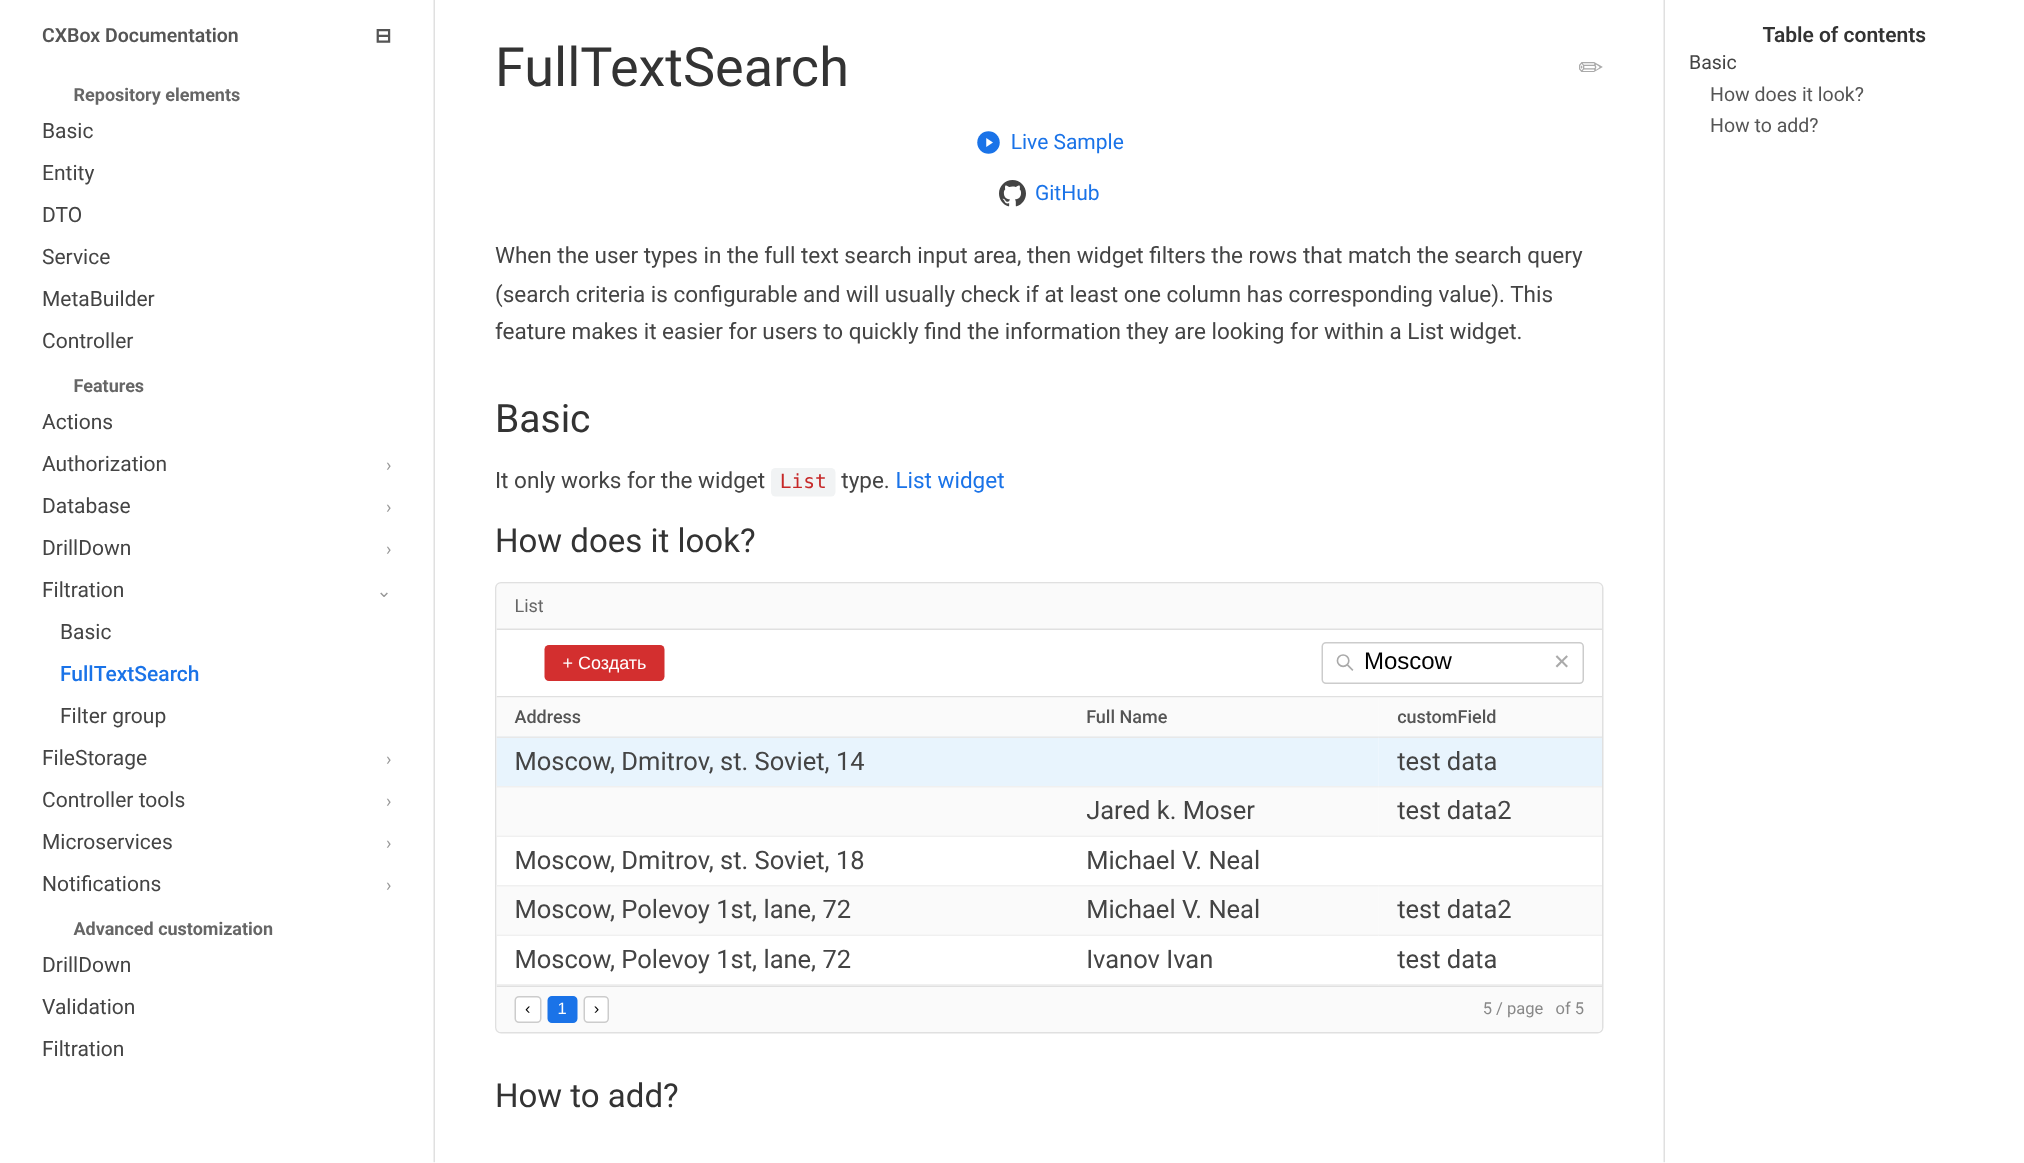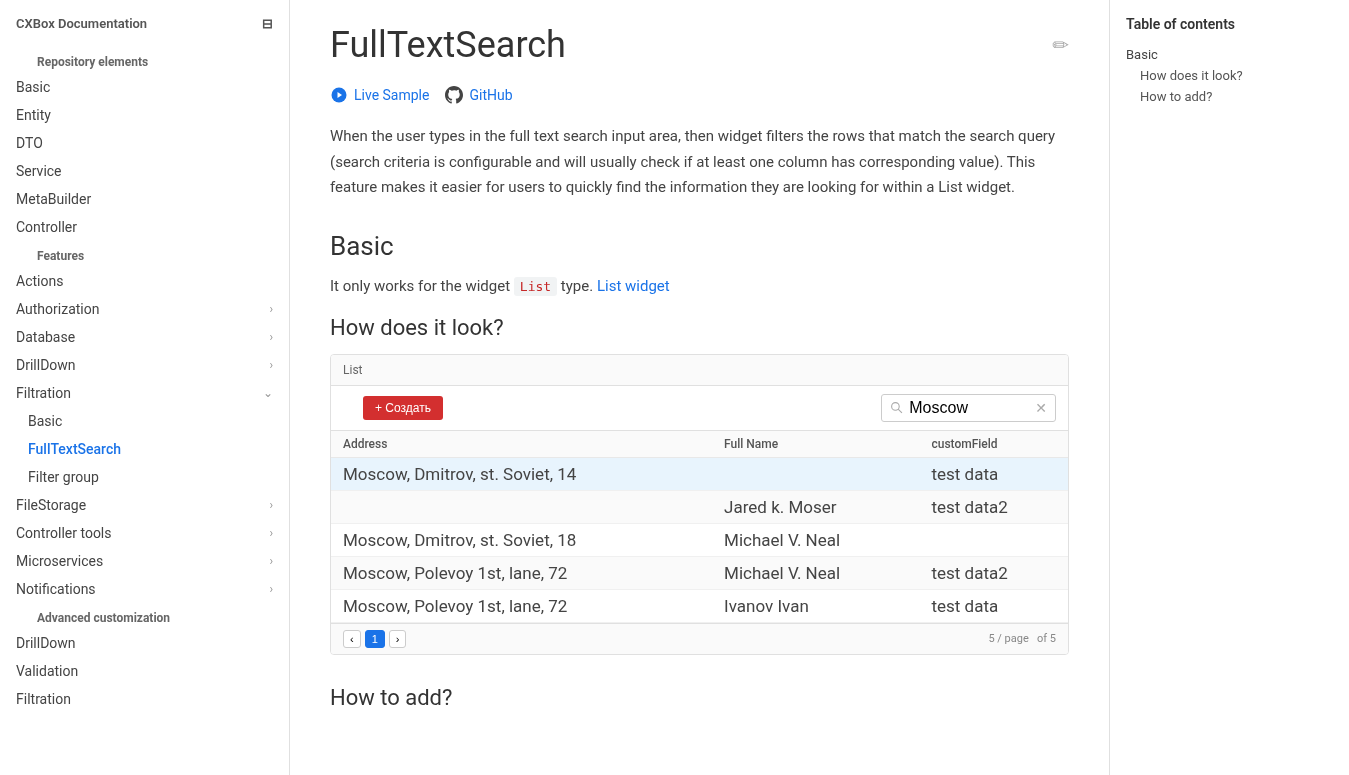--- a/index.html
+++ b/index.html
@@ -4,21 +4,21 @@
   <style>
     * { box-sizing: border-box; margin: 0; padding: 0; }
     body { font-family: 'Roboto', Arial, sans-serif; font-size: 14px; color: #333; display: flex; height: 100vh; overflow: hidden; background: #fff; }
 
     
     #sidebar {
       width: 290px;
       min-width: 290px;
       border-right: 1px solid #e0e0e0;
       overflow-y: auto;
-      padding: 16px 0;
+      padding: 16px 12px;
       background: #fff;
     }
     .sidebar-logo {
       display: flex; align-items: center; justify-content: space-between;
       padding: 0 16px 16px 16px;
       font-weight: 600; font-size: 15px; color: #444;
     }
     .sidebar-logo span { color: #555; font-size: 13px; cursor: pointer; }
     .sidebar-section-title {
       padding: 8px 16px 4px 16px;
@@ -42,21 +42,21 @@
       padding: 24px 40px;
       position: relative;
     }
     .page-header {
       display: flex; align-items: center; justify-content: space-between;
       margin-bottom: 20px;
     }
     .page-title { font-size: 36px; font-weight: 400; color: #333; }
     .edit-icon { font-size: 20px; color: #aaa; cursor: pointer; }
 
-    .links-row { display: flex; align-items: center; gap: 16px; margin-bottom: 20px; }
+    .links-row { display: flex; align-items: center; gap: 16px; margin-bottom: 20px; flex-direction: column; }
     .link-btn {
       display: flex; align-items: center; gap: 6px;
       color: #1a73e8; font-size: 14px; text-decoration: none; cursor: pointer;
     }
     .link-icon { width: 18px; height: 18px; }
 
     .description { font-size: 15px; line-height: 1.7; color: #444; margin-bottom: 30px; max-width: 760px; }
 
     .section-heading { font-size: 26px; font-weight: 400; color: #333; margin-bottom: 16px; }
     .section-subheading { font-size: 22px; font-weight: 400; color: #333; margin: 20px 0 14px 0; }
@@ -113,21 +113,21 @@
     }
     .preview-page-btn.active { background: #1a73e8; color: #fff; border-color: #1a73e8; }
 
     
     #toc {
       width: 240px; min-width: 240px;
       padding: 16px;
       border-left: 1px solid #e0e0e0;
       overflow-y: auto;
     }
-    .toc-title { font-size: 14px; font-weight: 600; color: #333; margin-bottom: 12px; }
+    .toc-title { font-size: 14px; font-weight: 600; color: #333; margin-bottom: 0; text-align: center; }
     .toc-item { font-size: 13px; color: #444; padding: 3px 0; cursor: pointer; }
     .toc-item.sub { padding-left: 14px; font-size: 13px; color: #555; }
   </style>
 </head>
 <body>
 
 <div id="sidebar">
   <div class="sidebar-logo">
     <span>CXBox Documentation</span>
     <span>⊟</span>

